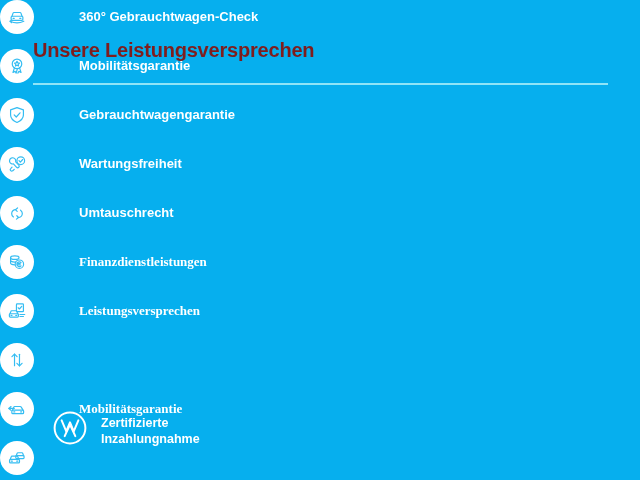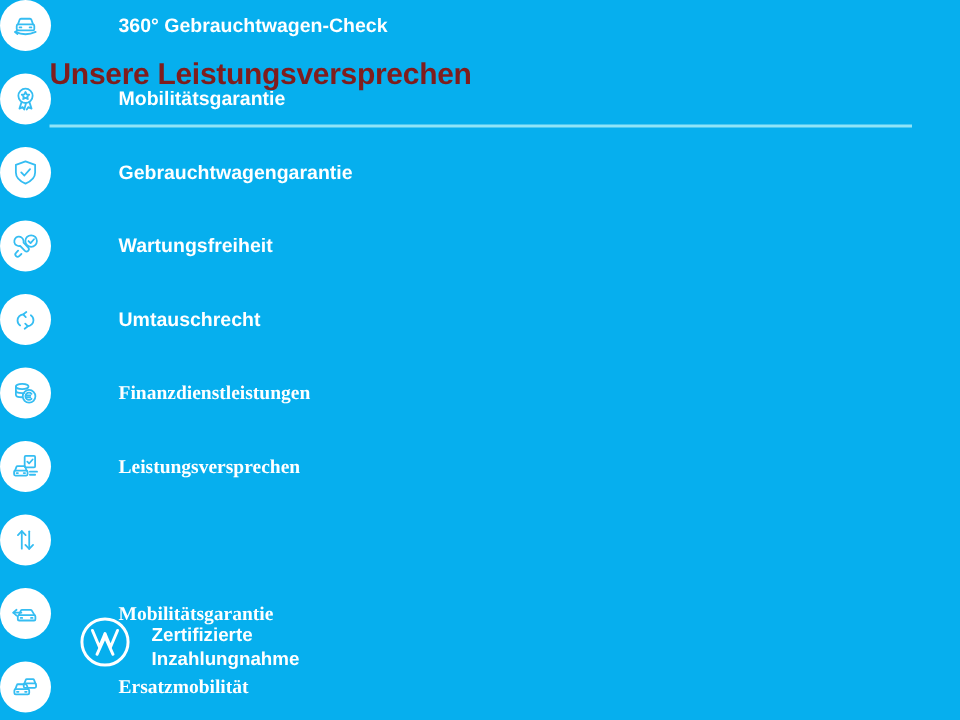--- a/index.html
+++ b/index.html
@@ -248,21 +248,20 @@
       <span class="icon-badge">
         <svg viewBox="0 0 24 24">
           <path d="M11.2 9.4 L12.2 6.8 Q12.4 6.3 12.9 6.3 L17.5 6.3 Q18 6.3 18.2 6.8 L19.2 9.4"></path>
           <rect x="10.7" y="9.4" width="9" height="3.2" rx="0.9"></rect>
           <path d="M4.6 13.6 L5.7 10.6 Q5.9 10 6.5 10 L12.1 10 Q12.7 10 12.9 10.6 L14 13.6"></path>
           <rect x="3.9" y="13.6" width="10.8" height="3.7" rx="1"></rect>
           <line x1="5.8" y1="15.5" x2="6.9" y2="15.5"></line>
           <line x1="11.7" y1="15.5" x2="12.8" y2="15.5"></line>
         </svg>
       </span>
-      <span class="feature-label">Ersatzmobilität</span>
     </div>
 
   </div>
 
   <div id="brand-block">
     <span id="vw-logo">
       <svg viewBox="0 0 40 40">
         <circle cx="20" cy="20" r="16.2"></circle>
         <path d="M11.2 11.9 L16.1 23.5 L19.1 16.3 L20 14.1 L20.9 16.3 L23.9 23.5 L28.8 11.9"></path>
         <path d="M14.4 28.6 L20 16.3 L25.6 28.6"></path>

